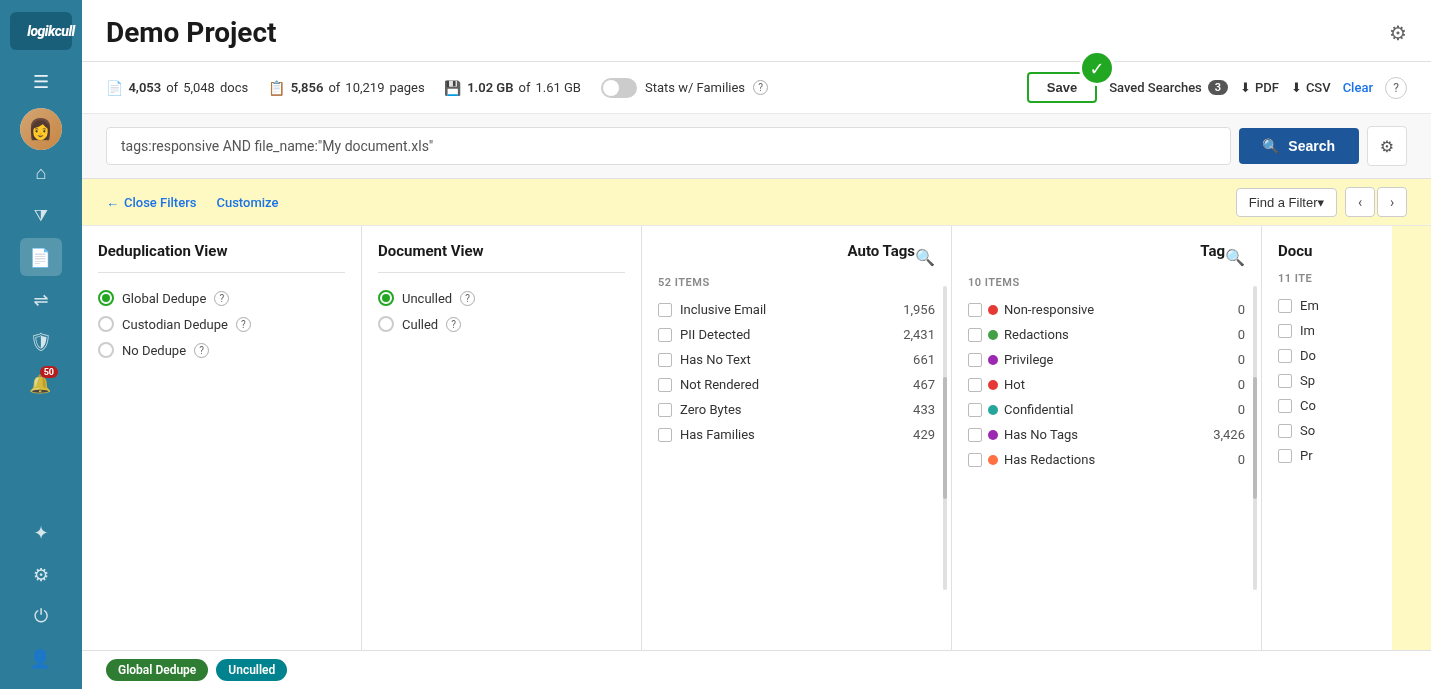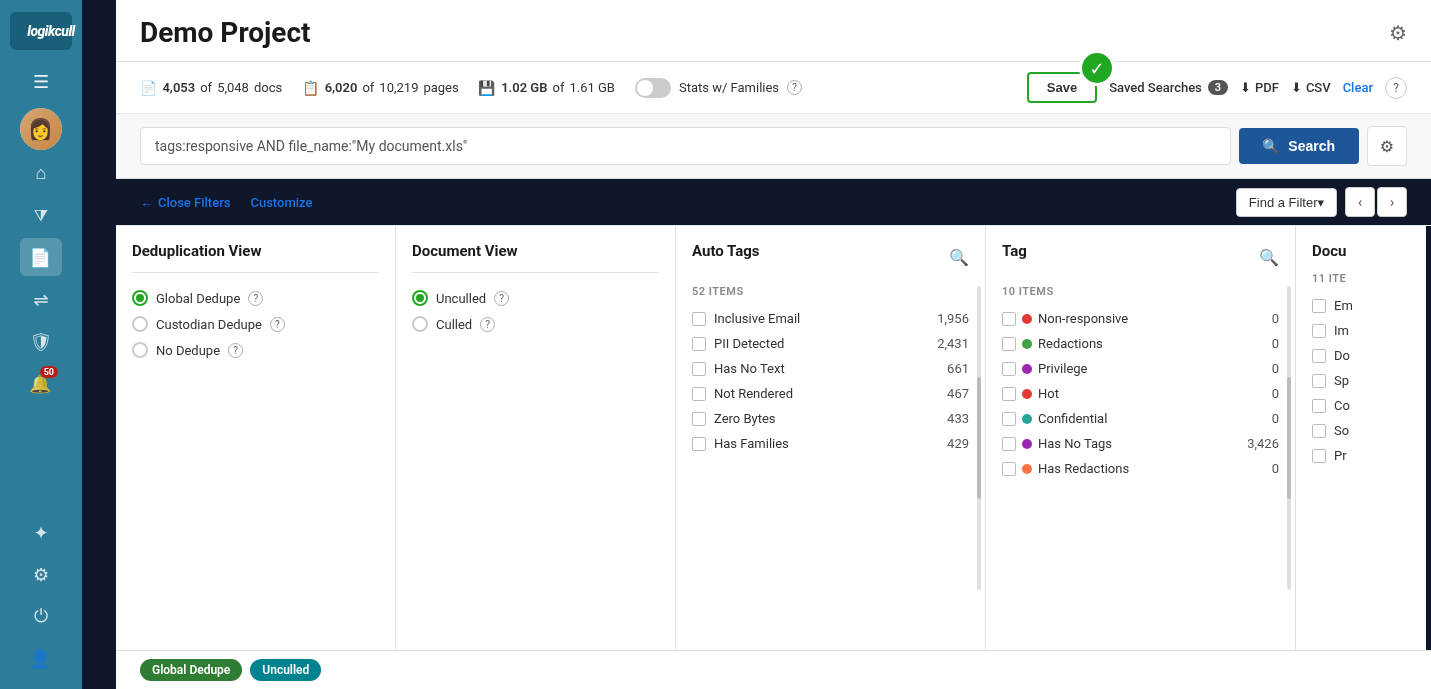--- a/index.html
+++ b/index.html
@@ -84,25 +84,24 @@
     .sidebar-bottom {
       display: flex;
       flex-direction: column;
       align-items: center;
       gap: 4px;
     }
 
     
     .main {
       flex: 1;
-      background: #0f172a;
+      background: #fef9c3;
       display: flex;
       flex-direction: column;
       overflow: hidden;
-      padding-left: 34px;
     }
 
     
     .header {
       padding: 16px 24px 0 24px;
       border-bottom: 1px solid #e0e0e0;
       background: white;
     }
     .header-top {
       display: flex;
@@ -470,22 +469,22 @@
       flex-shrink: 0;
     }
     .checkbox-count {
       margin-left: auto;
       color: #555;
       font-size: 13px;
     }
     .panel-header {
       display: flex;
       align-items: center;
-      justify-content: space-between;
-      margin-bottom: 13px;
+      justify-content: flex-end;
+      margin-bottom: 4px;
     }
 
     
     .tag-dot {
       width: 10px;
       height: 10px;
       border-radius: 50%;
       flex-shrink: 0;
     }
     .tag-row {
@@ -600,21 +599,21 @@
   <div class="toolbar">
     <div class="stat">
       <span class="stat-icon">📄</span>
       <span style="font-weight:600;">4,053</span>
       <span> of </span>
       <span>5,048</span>
       <span>docs</span>
     </div>
     <div class="stat">
       <span class="stat-icon">📋</span>
-      <span style="font-weight:600;">6,020</span>
+      <span style="font-weight:600;">5,856</span>
       <span> of </span>
       <span>10,219</span>
       <span>pages</span>
     </div>
     <div class="stat">
       <span class="stat-icon">💾</span>
       <span style="font-weight:600;">1.02 GB</span>
       <span> of </span>
       <span>1.61 GB</span>
     </div>

